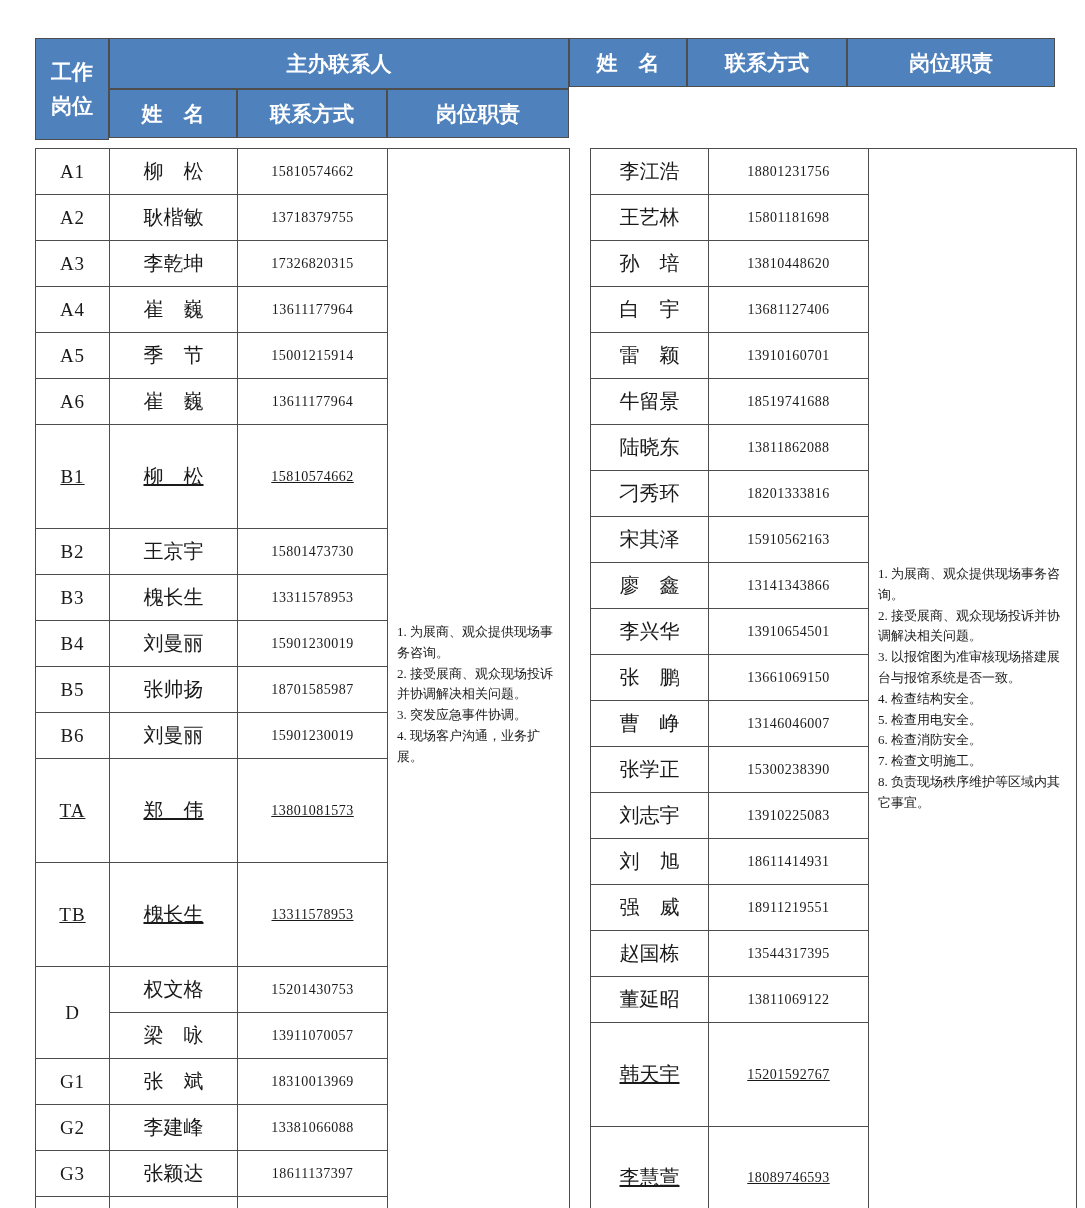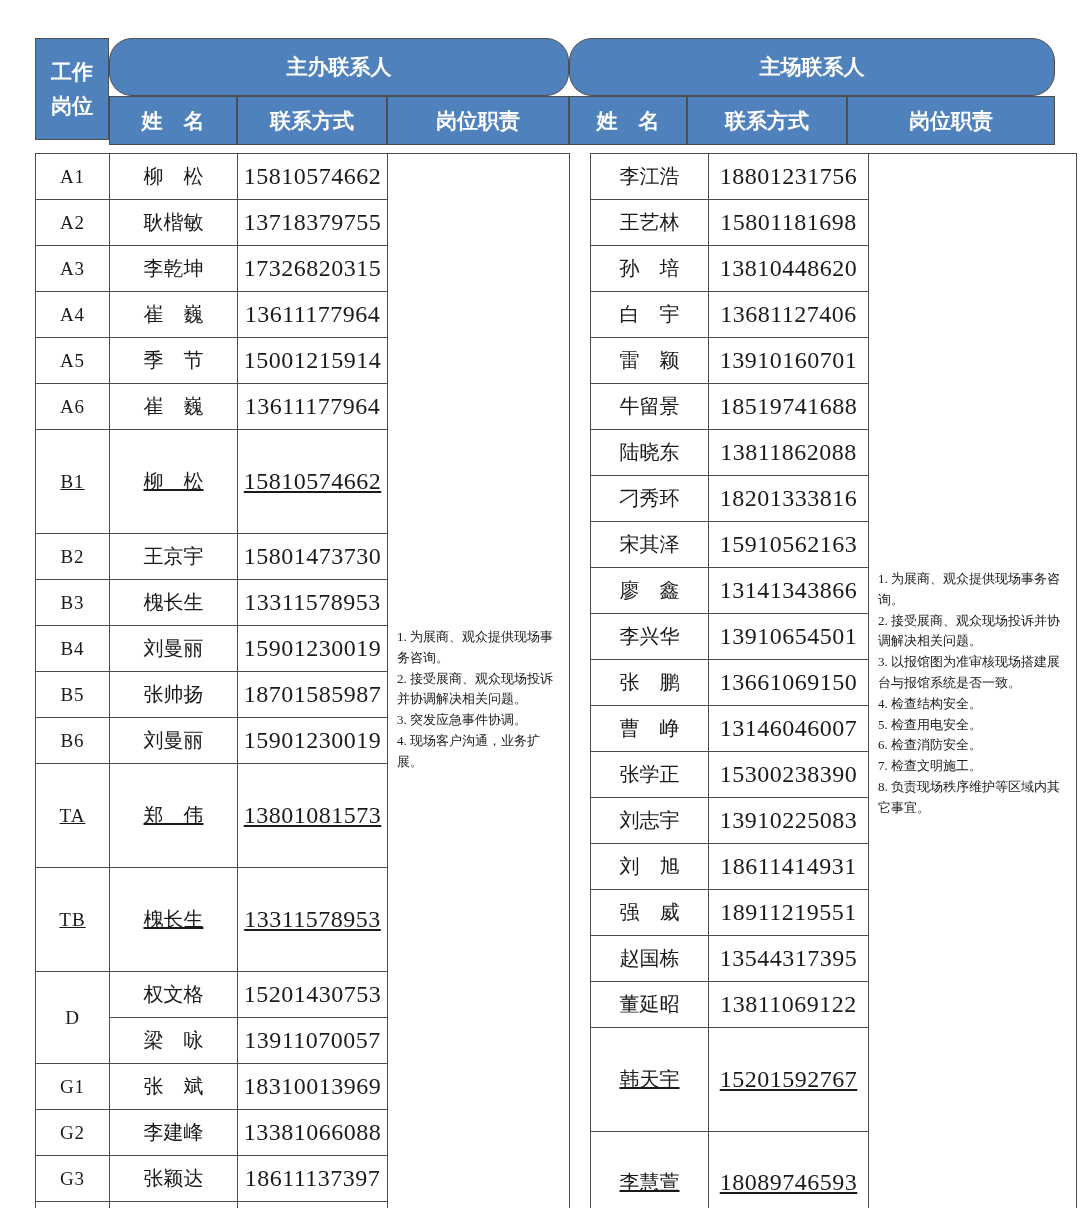--- a/index.html
+++ b/index.html
@@ -13,42 +13,42 @@
   
   .thead{display:flex;align-items:stretch;}
   .hcell{
     box-sizing:border-box;
     background:#4f81bd;color:#ffffff;font-weight:bold;
     display:flex;align-items:center;justify-content:center;
     border:1px solid #4d4d4d;font-size:21px;
   }
   .pos-head{width:74px;height:102px;flex-direction:column;line-height:34px;}
   .hgroup{display:flex;flex-direction:column;}
-  .hgroup-title{height:58px;border-radius:23px;}
+  .hgroup-title{height:51px;}
   .hsub{display:flex;}
   .hsub .hcell{height:49px;text-align:center;}
 
   .gap{height:8px;background:#ffffff;}
 
   
   .tables{display:flex;align-items:flex-start;gap:20px;}
   table{
     border-collapse:collapse;table-layout:fixed;
     border:1px solid #4d4d4d;border-bottom:4px solid #4d4d4d;
   }
   td{
     border:1px solid #4d4d4d;
     text-align:center;vertical-align:middle;
     font-size:20px;overflow:hidden;padding:0 2px;
     box-sizing:border-box;
   }
   tr.r{height:46px;}
   tr.tall{height:104px;text-decoration:underline;}
   td.pos{font-size:19px;letter-spacing:1px;}
-  td.phone{font-size:24px;letter-spacing:0.5px;}
+  td.phone{font-size:14px;letter-spacing:0.5px;}
   td.duties{
     text-align:left;vertical-align:middle;
     white-space:pre-wrap;line-height:1.6;
     padding:6px 9px;font-size:13px;
   }
 </style>
 </head>
 <body>
 
 <div class="sheet">
@@ -62,21 +62,20 @@
     <div class="hgroup" style="width:460px">
       <div class="hcell hgroup-title">主办联系人</div>
       <div class="hsub">
         <div class="hcell" style="width:128px">姓　名</div>
         <div class="hcell" style="width:150px">联系方式</div>
         <div class="hcell" style="width:182px">岗位职责</div>
       </div>
     </div>
 
     <div class="hgroup" style="width:486px">
-      <div class="hcell hgroup-title">主场联系人</div>
       <div class="hsub">
         <div class="hcell" style="width:118px">姓　名</div>
         <div class="hcell" style="width:160px">联系方式</div>
         <div class="hcell" style="width:208px">岗位职责</div>
       </div>
     </div>
   </div>
 
   <div class="gap"></div>
 

